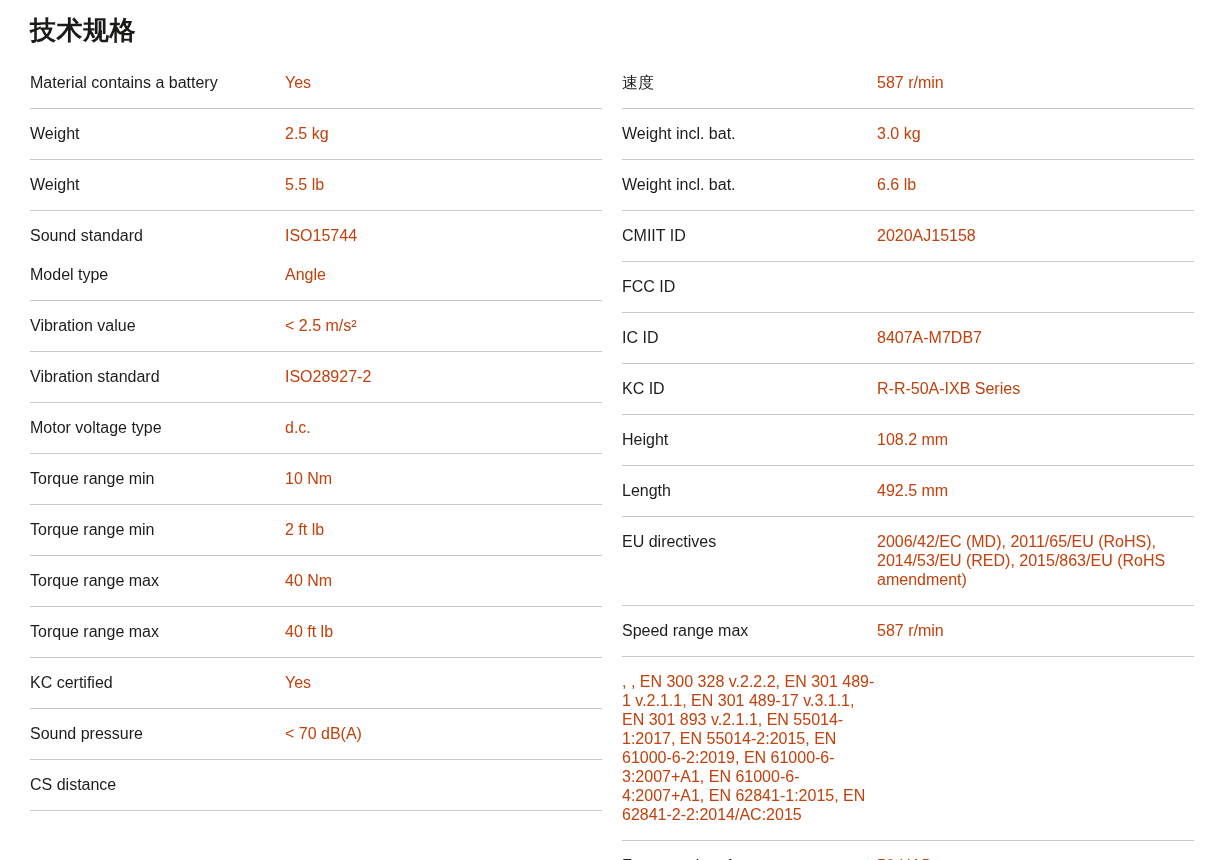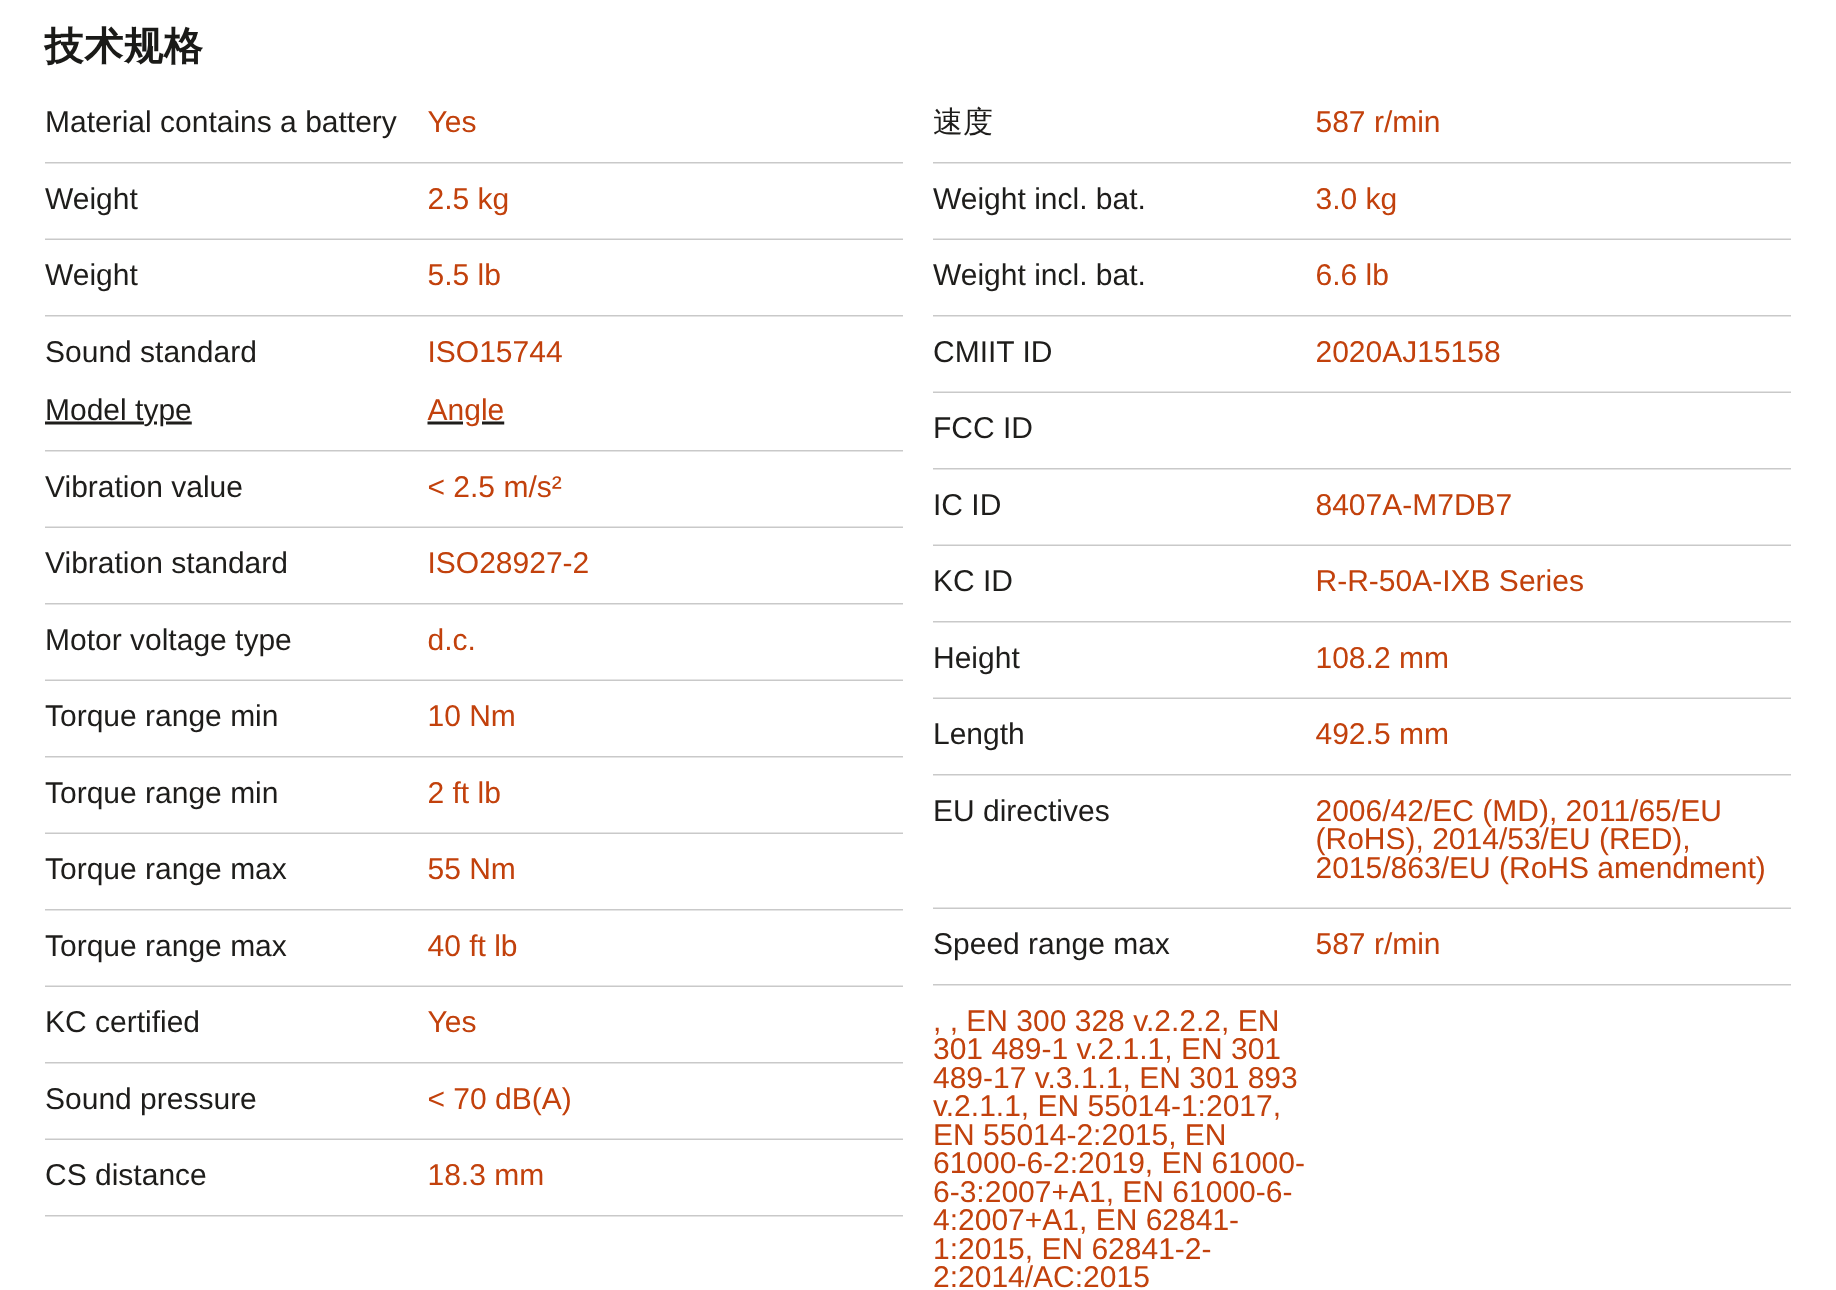--- a/index.html
+++ b/index.html
@@ -30,26 +30,25 @@
     grid-template-columns: 1fr 1fr;
     column-gap: 20px;
     align-items: start;
   }
   .group {
     border-bottom: 1px solid #c9c9c9;
     padding: 15px 0 16px 0;
   }
   .group .spec-row + .spec-row {
     margin-top: 20px;
-    text-decoration: underline;
   }
   .spec-row {
     display: grid;
     grid-template-columns: 255px 1fr;
-    font-size: 20px;
+    font-size: 16px;
     line-height: 19px;
   }
   .spec-label {
     color: #1e1d1b;
     padding-right: 18px;
   }
   .spec-value {
     color: #c2410c;
     word-wrap: break-word;
   }
@@ -116,21 +115,21 @@
         </div>
         <div class="group">
           <div class="spec-row">
     <div class="spec-label">Torque range min</div>
     <div class="spec-value">2 ft lb</div>
   </div>
         </div>
         <div class="group">
           <div class="spec-row">
     <div class="spec-label">Torque range max</div>
-    <div class="spec-value">55 Nm</div>
+    <div class="spec-value">40 Nm</div>
   </div>
         </div>
         <div class="group">
           <div class="spec-row">
     <div class="spec-label">Torque range max</div>
     <div class="spec-value">40 ft lb</div>
   </div>
         </div>
         <div class="group">
           <div class="spec-row">
@@ -140,21 +139,20 @@
         </div>
         <div class="group">
           <div class="spec-row">
     <div class="spec-label">Sound pressure</div>
     <div class="spec-value">&lt; 70 dB(A)</div>
   </div>
         </div>
         <div class="group">
           <div class="spec-row">
     <div class="spec-label">CS distance</div>
-    <div class="spec-value">18.3 mm</div>
   </div>
         </div>
       </div>
     <div class="col">
         <div class="group">
           <div class="spec-row">
     <div class="spec-label">速度</div>
     <div class="spec-value">587 r/min</div>
   </div>
         </div>

